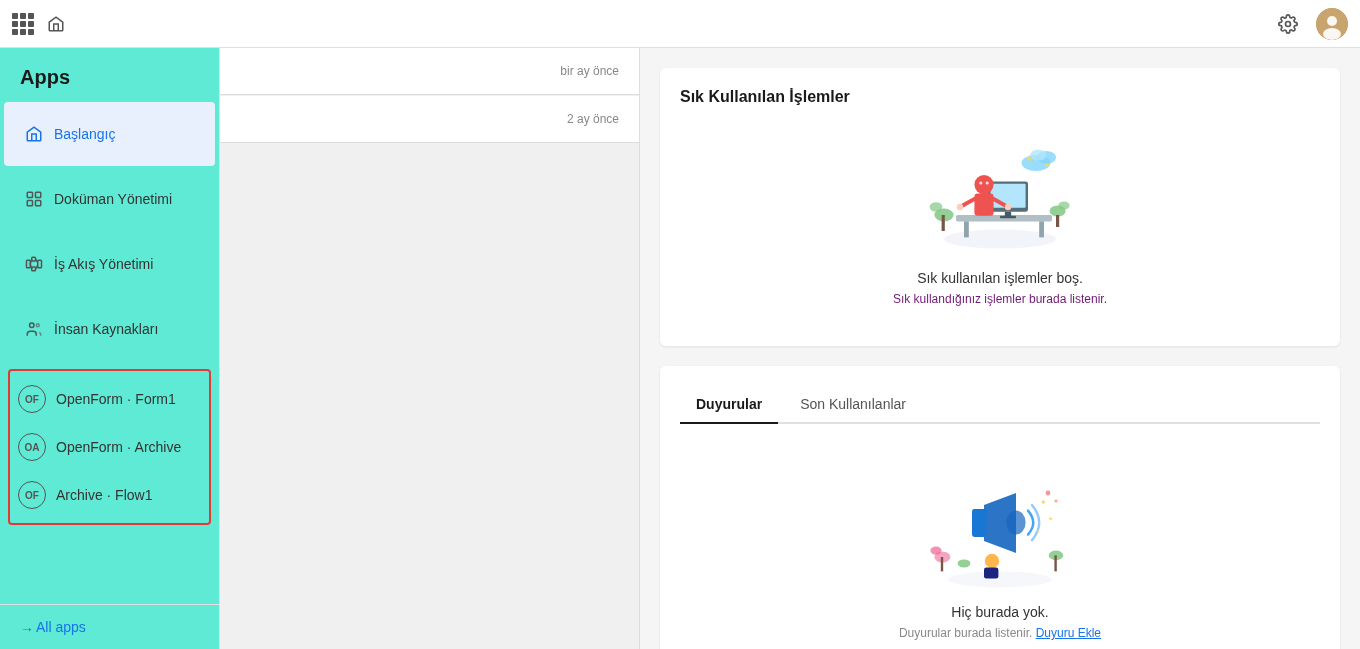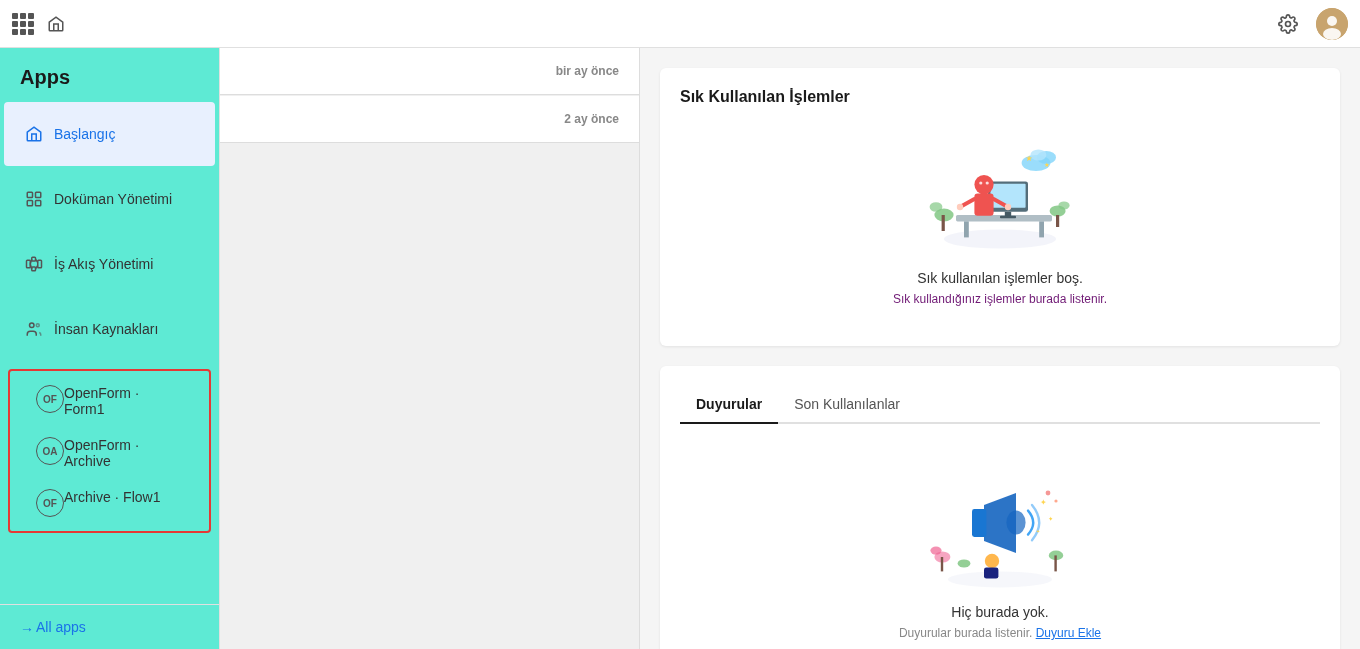--- a/index.html
+++ b/index.html
@@ -128,22 +128,23 @@
 
     
     .openform-section {
       border: 2px solid #e53935;
       border-radius: 4px;
       margin: 8px 8px;
       padding: 4px 0;
     }
     .openform-item {
       display: flex;
-      align-items: flex-start;
-      padding: 10px 26px;
+      align-items: center;
+      gap: 10px;
+      padding: 10px 8px;
       cursor: pointer;
       font-size: 14px;
       color: #333;
     }
     .openform-badge {
       width: 28px;
       height: 28px;
       border-radius: 50%;
       border: 1.5px solid #555;
       display: flex;
@@ -185,21 +186,20 @@
       position: relative;
     }
     .recent-item {
       padding: 16px 20px;
       border-bottom: 1px solid #ddd;
       background: #fff;
       margin-bottom: 1px;
       display: flex;
       align-items: center;
       justify-content: flex-end;
-      font-weight: bold;
     }
     .recent-item-time {
       font-size: 12px;
       color: #888;
     }
 
     
     .right-panel {
       flex: 1;
       background: #f5f5f5;
@@ -238,21 +238,21 @@
       font-weight: 500;
     }
     .sik-empty-subtitle {
       font-size: 12px;
       color: #701a75;
     }
 
     
     .tabs-row {
       display: flex;
-      gap: 0;
+      gap: 6px;
       margin-bottom: 16px;
       border-bottom: 2px solid #e0e0e0;
     }
     .tab-item {
       padding: 10px 16px;
       font-size: 14px;
       color: #555;
       cursor: pointer;
       border-bottom: 2px solid transparent;
       margin-bottom: -2px;

